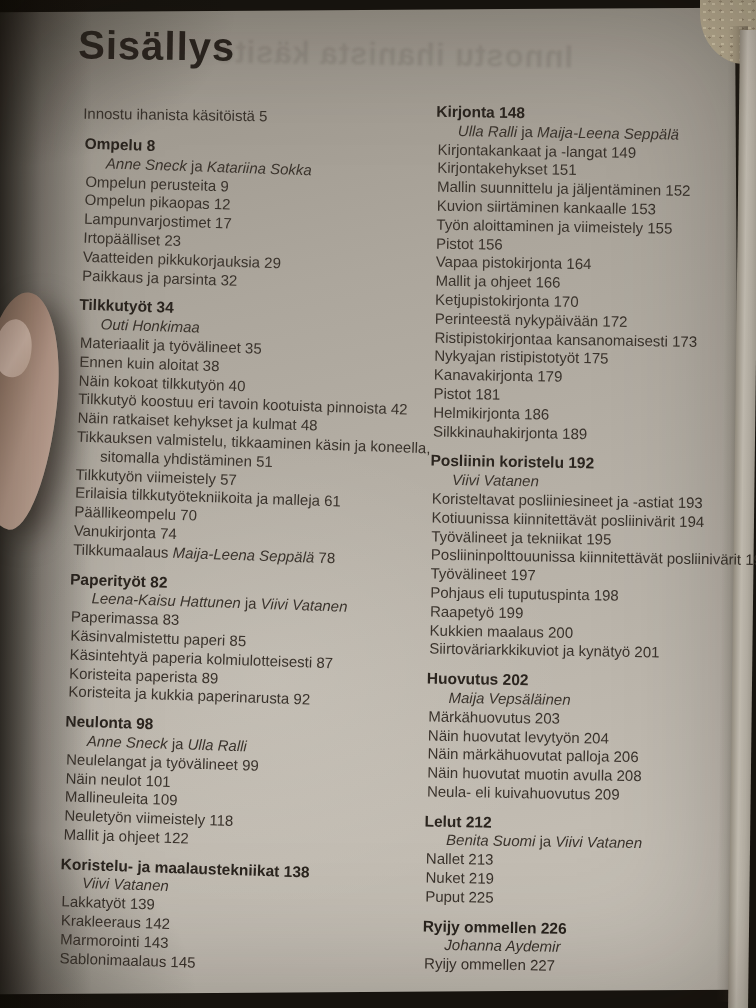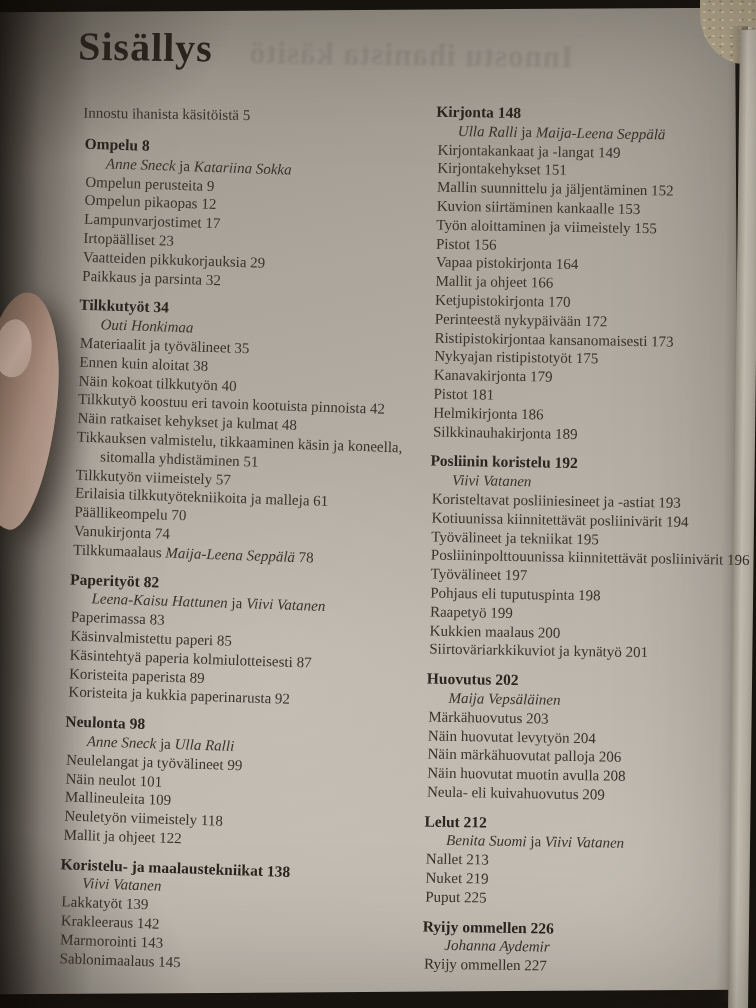--- a/index.html
+++ b/index.html
@@ -1,17 +1,17 @@
 <!DOCTYPE html>
 <html><head>
 <meta charset="utf-8">
 <style>
   html,body{margin:0;padding:0;background:#191510;}
   .photo{position:relative;width:756px;height:1008px;overflow:hidden;background:#1a1611;
-         font-family:Liberation Serif, serif;}
+         font-family:Liberation Sans, sans-serif;}
   
   .page{position:absolute;left:-12px;right:18px;top:10px;bottom:16px;transform:rotate(-0.35deg);
         background:
           radial-gradient(ellipse 420px 340px at 38% 68%, rgba(255,252,244,0.12), transparent 70%),
           linear-gradient(168deg,#9b958b 0%,#aca69c 30%,#b9b3a9 60%,#c9c3b9 100%);}
   .corner-shade-tl{position:absolute;left:0;top:0;width:240px;height:170px;
         background:radial-gradient(ellipse at 0% 0%,rgba(20,16,10,0.40),transparent 70%);}
   .corner-shade-bl{position:absolute;left:0;bottom:0;width:200px;height:180px;
         background:radial-gradient(ellipse at 0% 100%,rgba(20,16,10,0.35),transparent 70%);}
   .left-shadow{position:absolute;left:0;top:0;bottom:0;width:92px;

